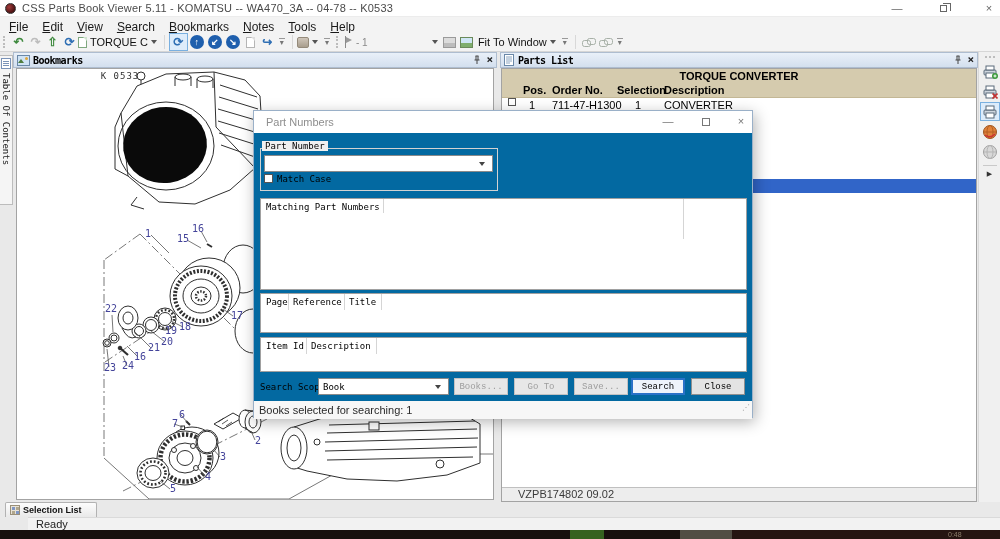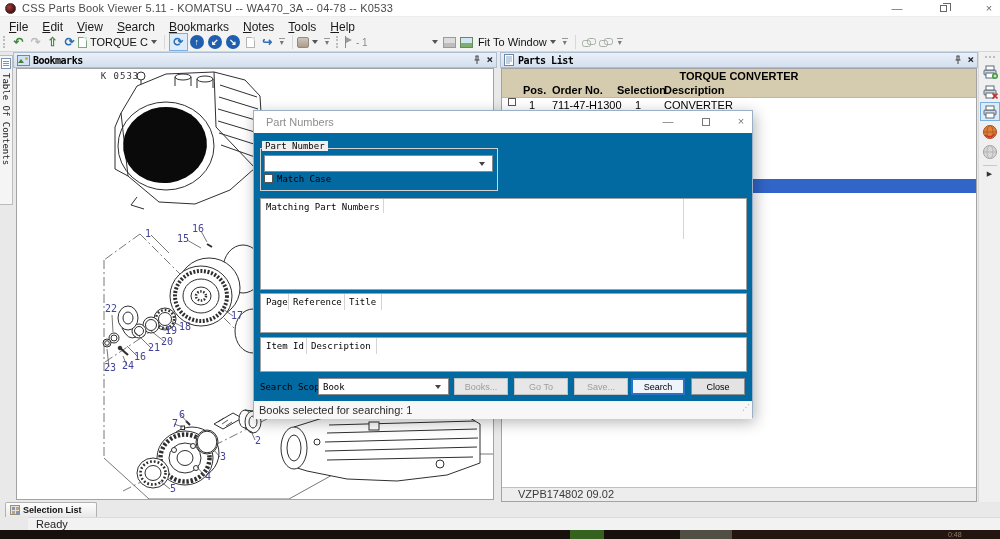--- a/index.html
+++ b/index.html
@@ -136,21 +136,21 @@
   .dlg-list { position:absolute; left:6px; background:#fff; border:1px solid #a0a0a0; }
   .match-list { top:87px; width:487px; height:92px; }
   .page-list  { top:182px; width:487px; height:40px; }
   .item-list  { top:226px; width:487px; height:35px; }
   .lst-hdr { position:absolute; left:5px; top:3px; }
   .vline { position:absolute; top:0; width:1px; background:#d5d5d5; }
 
   .scope-label { position:absolute; left:6px; top:271px; }
   .scope-combo { left:64px; top:267px; width:131px; }
   .dlg-push { position:absolute; top:267px; width:54px; height:17px; text-align:center; line-height:16px;
-              background:#e3e3e3; border:1px solid #8f8f8f; font-family:Liberation Sans, sans-serif; font-size:9px; color:#000; padding:0; }
+              background:#e3e3e3; border:1px solid #8f8f8f; font-family:Liberation Mono, monospace; font-size:9px; color:#000; padding:0; }
   .btn-disabled { background:#e7e7e7; border-color:#c2c2c2; color:#9d9d9d; }
   .btn-default { background:#eef4fb; border:2px solid #2a72c8; line-height:14px; }
   .b0 { left:200px; } .b1 { left:260px; } .b2 { left:320px; } .b3 { left:377px; } .b4 { left:437px; }
 
   .dlg-status { position:absolute; left:0; right:0; top:288px; height:20px; background:#f7f7f7; border-top:2px solid #0369a1;
                 font-family:"Liberation Sans", sans-serif; font-size:11px; color:#2a2a2a; line-height:19px; padding-left:5px; }
   .grip-dots { position:absolute; right:2px; bottom:2px; font-size:8px; color:#999; }
 
   
   .diagram { position:absolute; left:0; top:0; width:100%; height:100%; }

